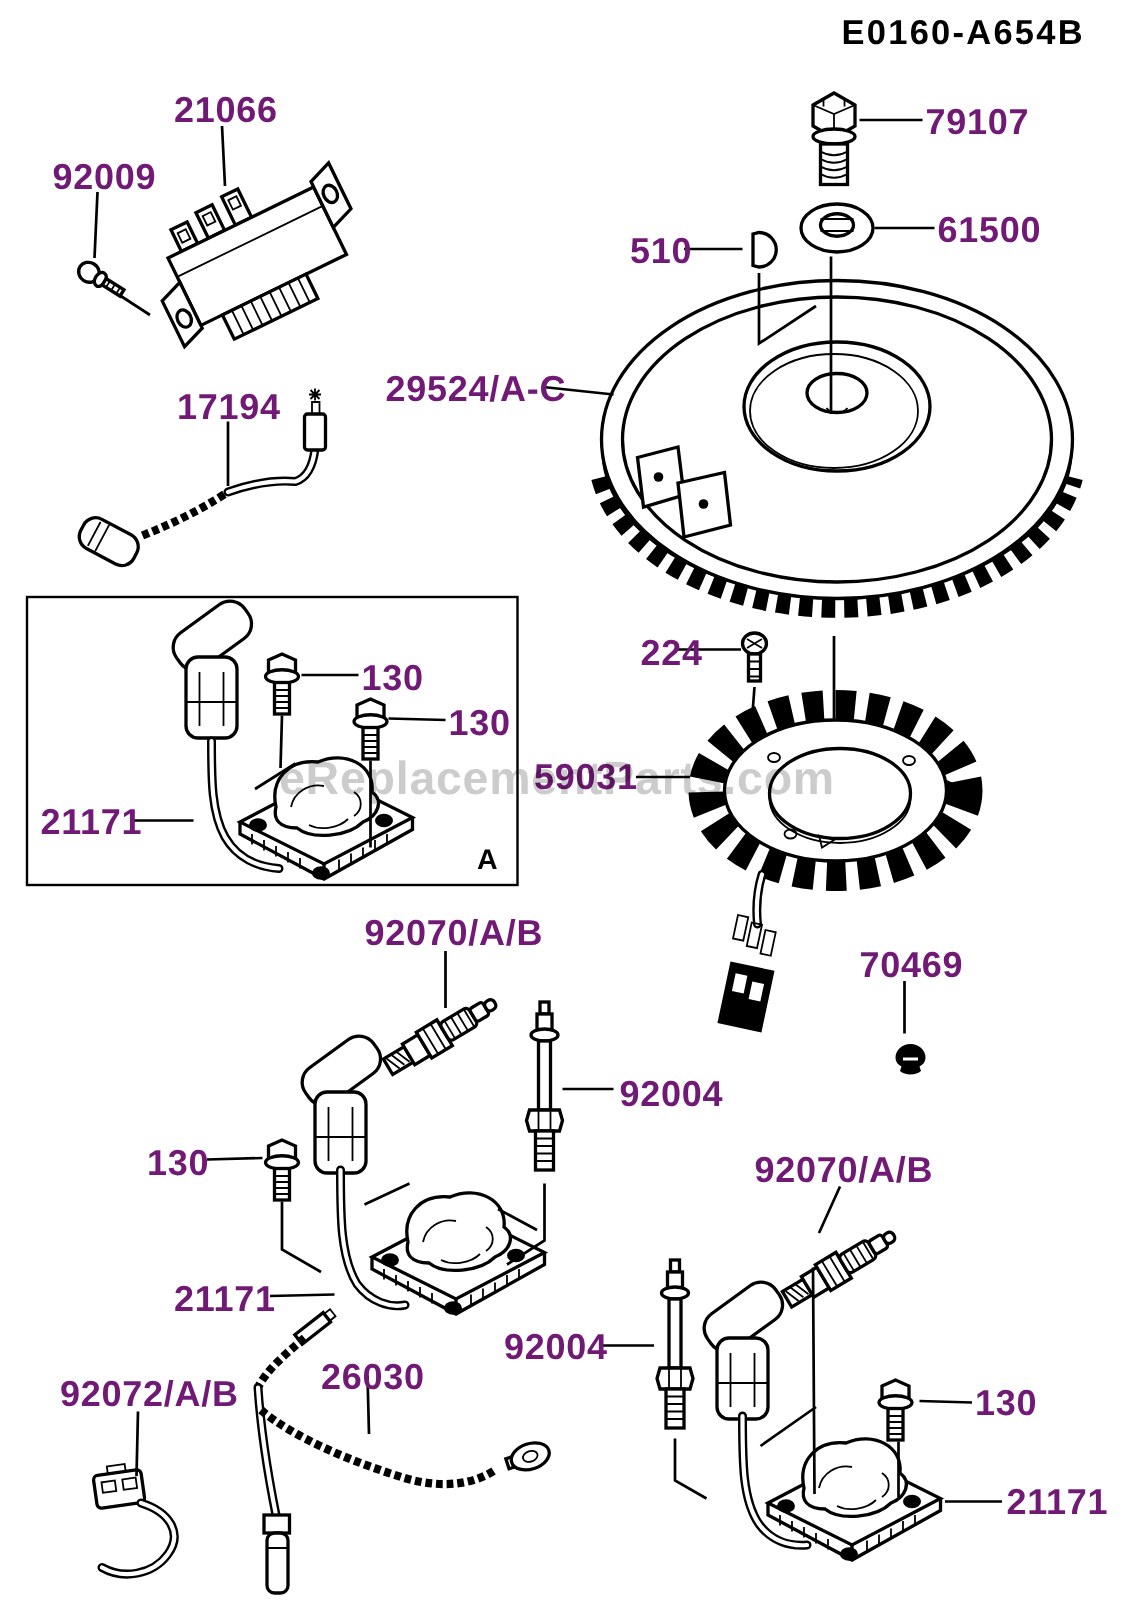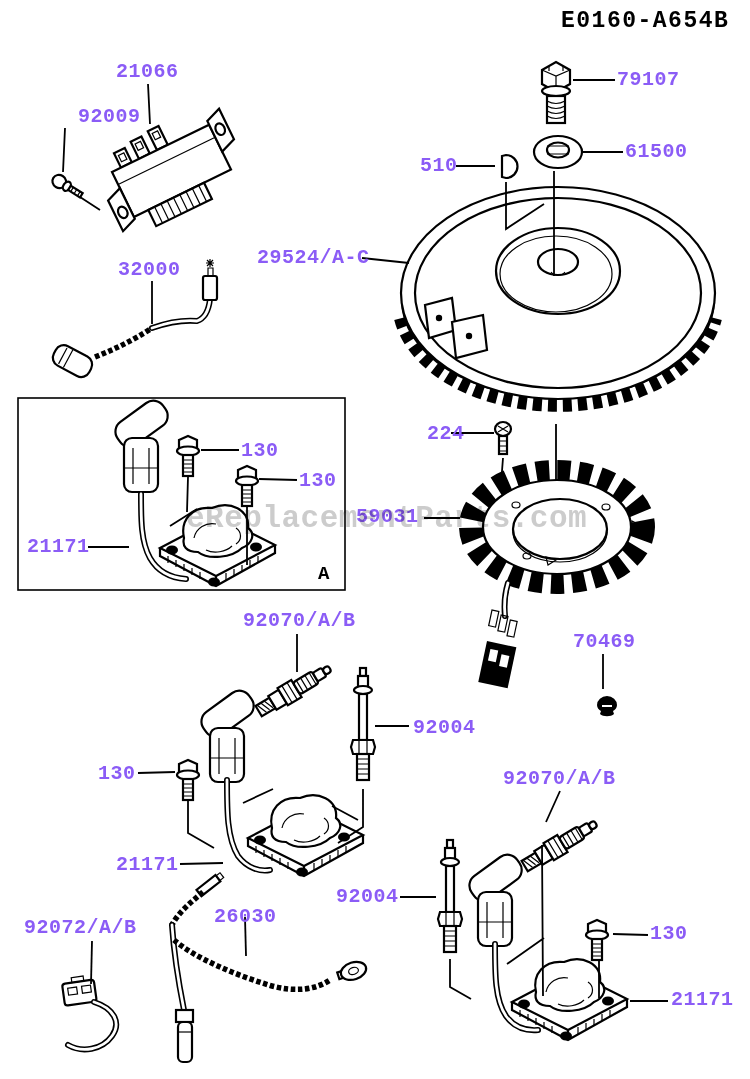--- a/index.html
+++ b/index.html
@@ -1,19 +1,19 @@
 <!DOCTYPE html>
 <html><head>
 <meta charset="utf-8">
 <style>
   html,body{margin:0;padding:0;background:#fff;}
   .page{position:relative;width:750px;height:1079px;background:#ffffff;overflow:hidden;
-        font-family:Liberation Mono, monospace;}
+        font-family:Liberation Sans, sans-serif;}
   svg{position:absolute;left:0;top:0;}
-  .lbl{position:absolute;font-weight:bold;font-size:20px;letter-spacing:.5px;color:#8b5cf6;
+  .lbl{position:absolute;font-weight:bold;font-size:24px;letter-spacing:.5px;color:#701a75;
        white-space:nowrap;line-height:1;}
   .title{position:absolute;font-weight:bold;font-size:23px;letter-spacing:1.5px;color:#000;white-space:nowrap;}
   .inset{position:absolute;font-weight:bold;font-size:19px;color:#000;}
   .wm{position:absolute;font-weight:bold;font-size:31px;letter-spacing:.5px;color:#9a9a9a;
       opacity:.5;mix-blend-mode:multiply;white-space:nowrap;}
   .ln{stroke:#000;stroke-width:1.8;fill:none;}
   .o2{stroke:#000;stroke-width:2.2;fill:none;}
   .ow{stroke:#000;stroke-width:2.2;fill:#fff;}
   .thin{stroke:#000;stroke-width:1.2;fill:none;}
   .tubeO{stroke:#000;stroke-width:6;fill:none;stroke-linecap:round;}
@@ -243,39 +243,39 @@
     </g>
     <path class="tubeO" d="M94,1002 C113,1008 122,1022 112,1036 C102,1050 82,1053 68,1045"></path>
     <path class="tubeI" d="M94,1002 C113,1008 122,1022 112,1036 C102,1050 82,1053 68,1045"></path>
   </g>
   <path class="ln" d="M92,941 L91,984"></path>
 </svg>
 
 <div class="title" style="left:561px;top:8px;">E0160-A654B</div>
 
 <div class="lbl" style="left:116px;top:62px;">21066</div>
-<div class="lbl" style="left:35px;top:107px;margin-left:43px;">92009</div>
+<div class="lbl" style="left:35px;top:107px;">92009</div>
 <div class="lbl" style="left:617px;top:70px;">79107</div>
 <div class="lbl" style="left:625px;top:142px;">61500</div>
 <div class="lbl" style="left:420px;top:156px;">510</div>
 <div class="lbl" style="left:257px;top:248px;">29524/A-C</div>
-<div class="lbl" style="left:118px;top:260px;">32000</div>
+<div class="lbl" style="left:118px;top:260px;">17194</div>
 <div class="lbl" style="left:411px;top:424px;margin-left:16px;">224</div>
 <div class="lbl" style="left:241px;top:441px;">130</div>
 <div class="lbl" style="left:299px;top:471px;">130</div>
 <div class="lbl" style="left:27px;top:537px;">21171</div>
 <div class="inset" style="left:318px;top:563px;">A</div>
 <div class="lbl" style="left:356px;top:507px;text-align:center;">59031</div>
 <div class="lbl" style="left:573px;top:632px;">70469</div>
 <div class="lbl" style="left:243px;top:611px;">92070/A/B</div>
 <div class="lbl" style="left:413px;top:718px;">92004</div>
 <div class="lbl" style="left:98px;top:764px;">130</div>
 <div class="lbl" style="left:116px;top:855px;">21171</div>
 <div class="lbl" style="left:503px;top:769px;">92070/A/B</div>
 <div class="lbl" style="left:336px;top:887px;">92004</div>
 <div class="lbl" style="left:214px;top:894px;margin-top:13px;">26030</div>
-<div class="lbl" style="left:24px;top:918px;text-align:center;">92072/A/B</div>
+<div class="lbl" style="left:40px;top:918px;text-align:center;">92072/A/B</div>
 <div class="lbl" style="left:650px;top:924px;">130</div>
 <div class="lbl" style="left:671px;top:990px;">21171</div>
 
 <div class="wm" style="left:186px;top:501px;">eReplacementParts.com</div>
 
 </div>
 
 </body></html>

